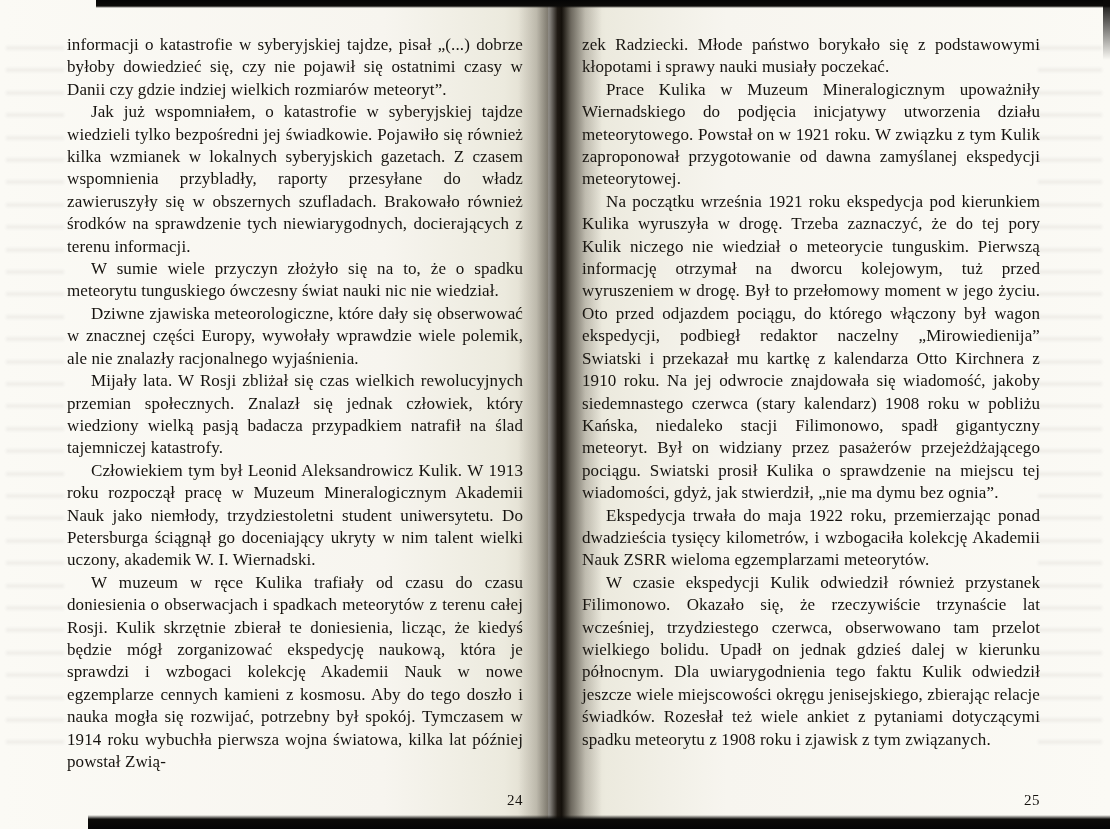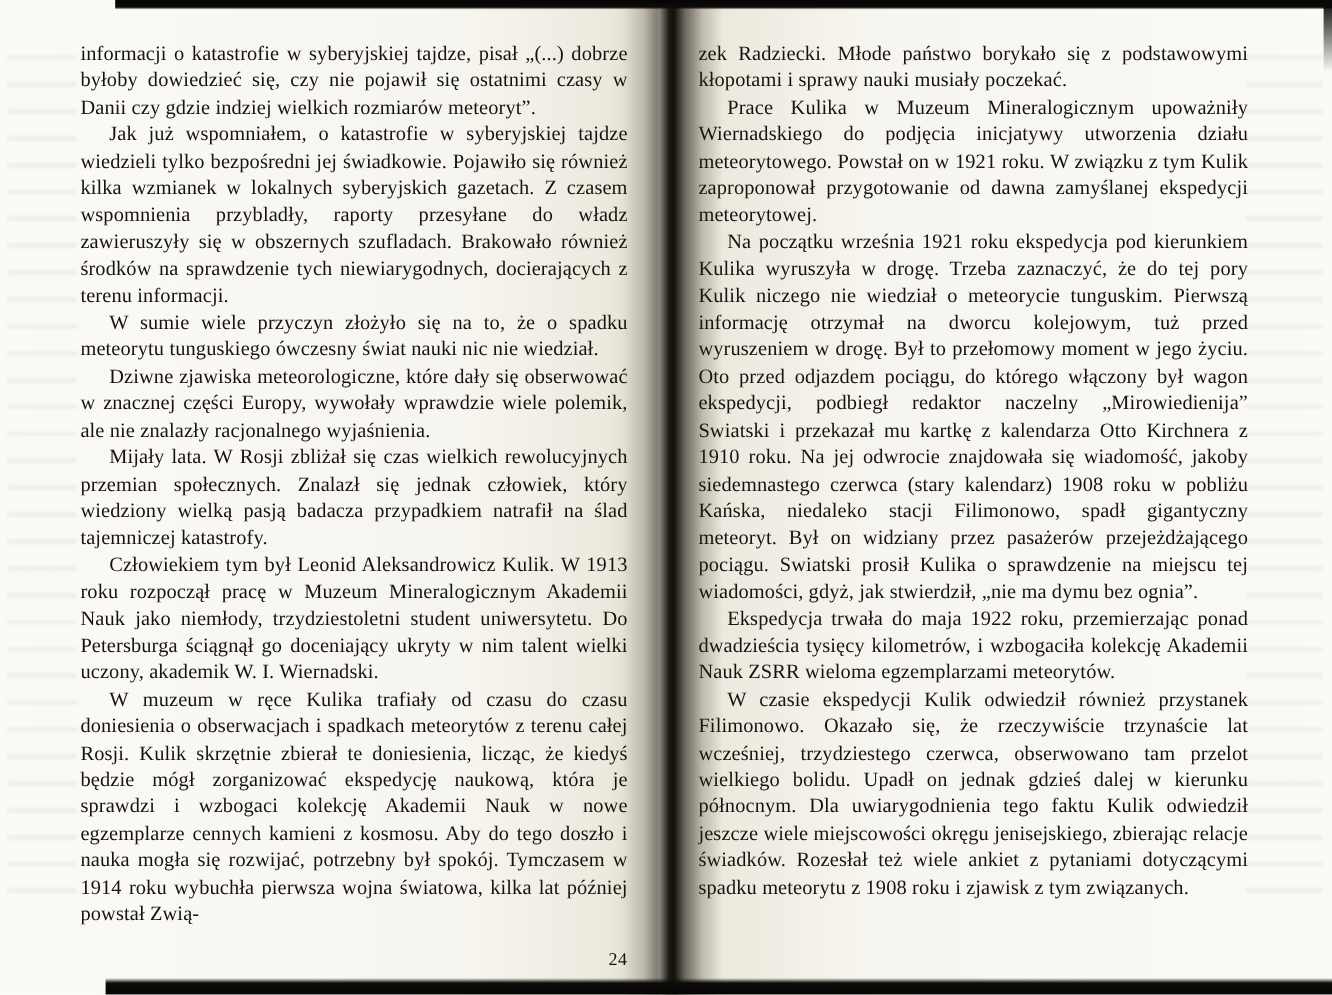--- a/index.html
+++ b/index.html
@@ -147,20 +147,21 @@
 
   <div class="page page-right">
     <div class="bleed"></div>
     <div class="text-col">
       <p class="para first">zek Radziecki. Młode państwo borykało się z podstawowymi kłopotami i sprawy nauki musiały poczekać.</p>
       <p class="para">Prace Kulika w Muzeum Mineralogicznym upoważniły Wiernadskiego do podjęcia inicjatywy utworzenia działu meteorytowego. Powstał on w 1921 roku. W związku z tym Kulik zaproponował przygotowanie od dawna zamyślanej ekspedycji meteorytowej.</p>
       <p class="para">Na początku września 1921 roku ekspedycja pod kierunkiem Kulika wyruszyła w drogę. Trzeba zaznaczyć, że do tej pory Kulik niczego nie wiedział o meteorycie tunguskim. Pierwszą informację otrzymał na dworcu kolejowym, tuż przed wyruszeniem w drogę. Był to przełomowy moment w jego życiu. Oto przed odjazdem pociągu, do którego włączony był wagon ekspedycji, podbiegł redaktor naczelny „Mirowiedienija” Swiatski i przekazał mu kartkę z kalendarza Otto Kirchnera z 1910 roku. Na jej odwrocie znajdowała się wiadomość, jakoby siedemnastego czerwca (stary kalendarz) 1908 roku w pobliżu Kańska, niedaleko stacji Filimonowo, spadł gigantyczny meteoryt. Był on widziany przez pasażerów przejeżdżającego pociągu. Swiatski prosił Kulika o sprawdzenie na miejscu tej wiadomości, gdyż, jak stwierdził, „nie ma dymu bez ognia”.</p>
       <p class="para">Ekspedycja trwała do maja 1922 roku, przemierzając ponad dwadzieścia tysięcy kilometrów, i wzbogaciła kolekcję Akademii Nauk ZSRR wieloma egzemplarzami meteorytów.</p>
       <p class="para">W czasie ekspedycji Kulik odwiedził również przystanek Filimonowo. Okazało się, że rzeczywiście trzynaście lat wcześniej, trzydziestego czerwca, obserwowano tam przelot wielkiego bolidu. Upadł on jednak gdzieś dalej w kierunku północnym. Dla uwiarygodnienia tego faktu Kulik odwiedził jeszcze wiele miejscowości okręgu jenisejskiego, zbierając relacje świadków. Rozesłał też wiele ankiet z pytaniami dotyczącymi spadku meteorytu z 1908 roku i zjawisk z tym związanych.</p>
     </div>
+    <div class="page-number">25</div>
   </div>
 
   <div class="gutter"></div>
   <div class="edge-top"></div>
   <div class="edge-bottom"></div>
   <div class="edge-right-top"></div>
 
 </div>
 
 </body></html>

